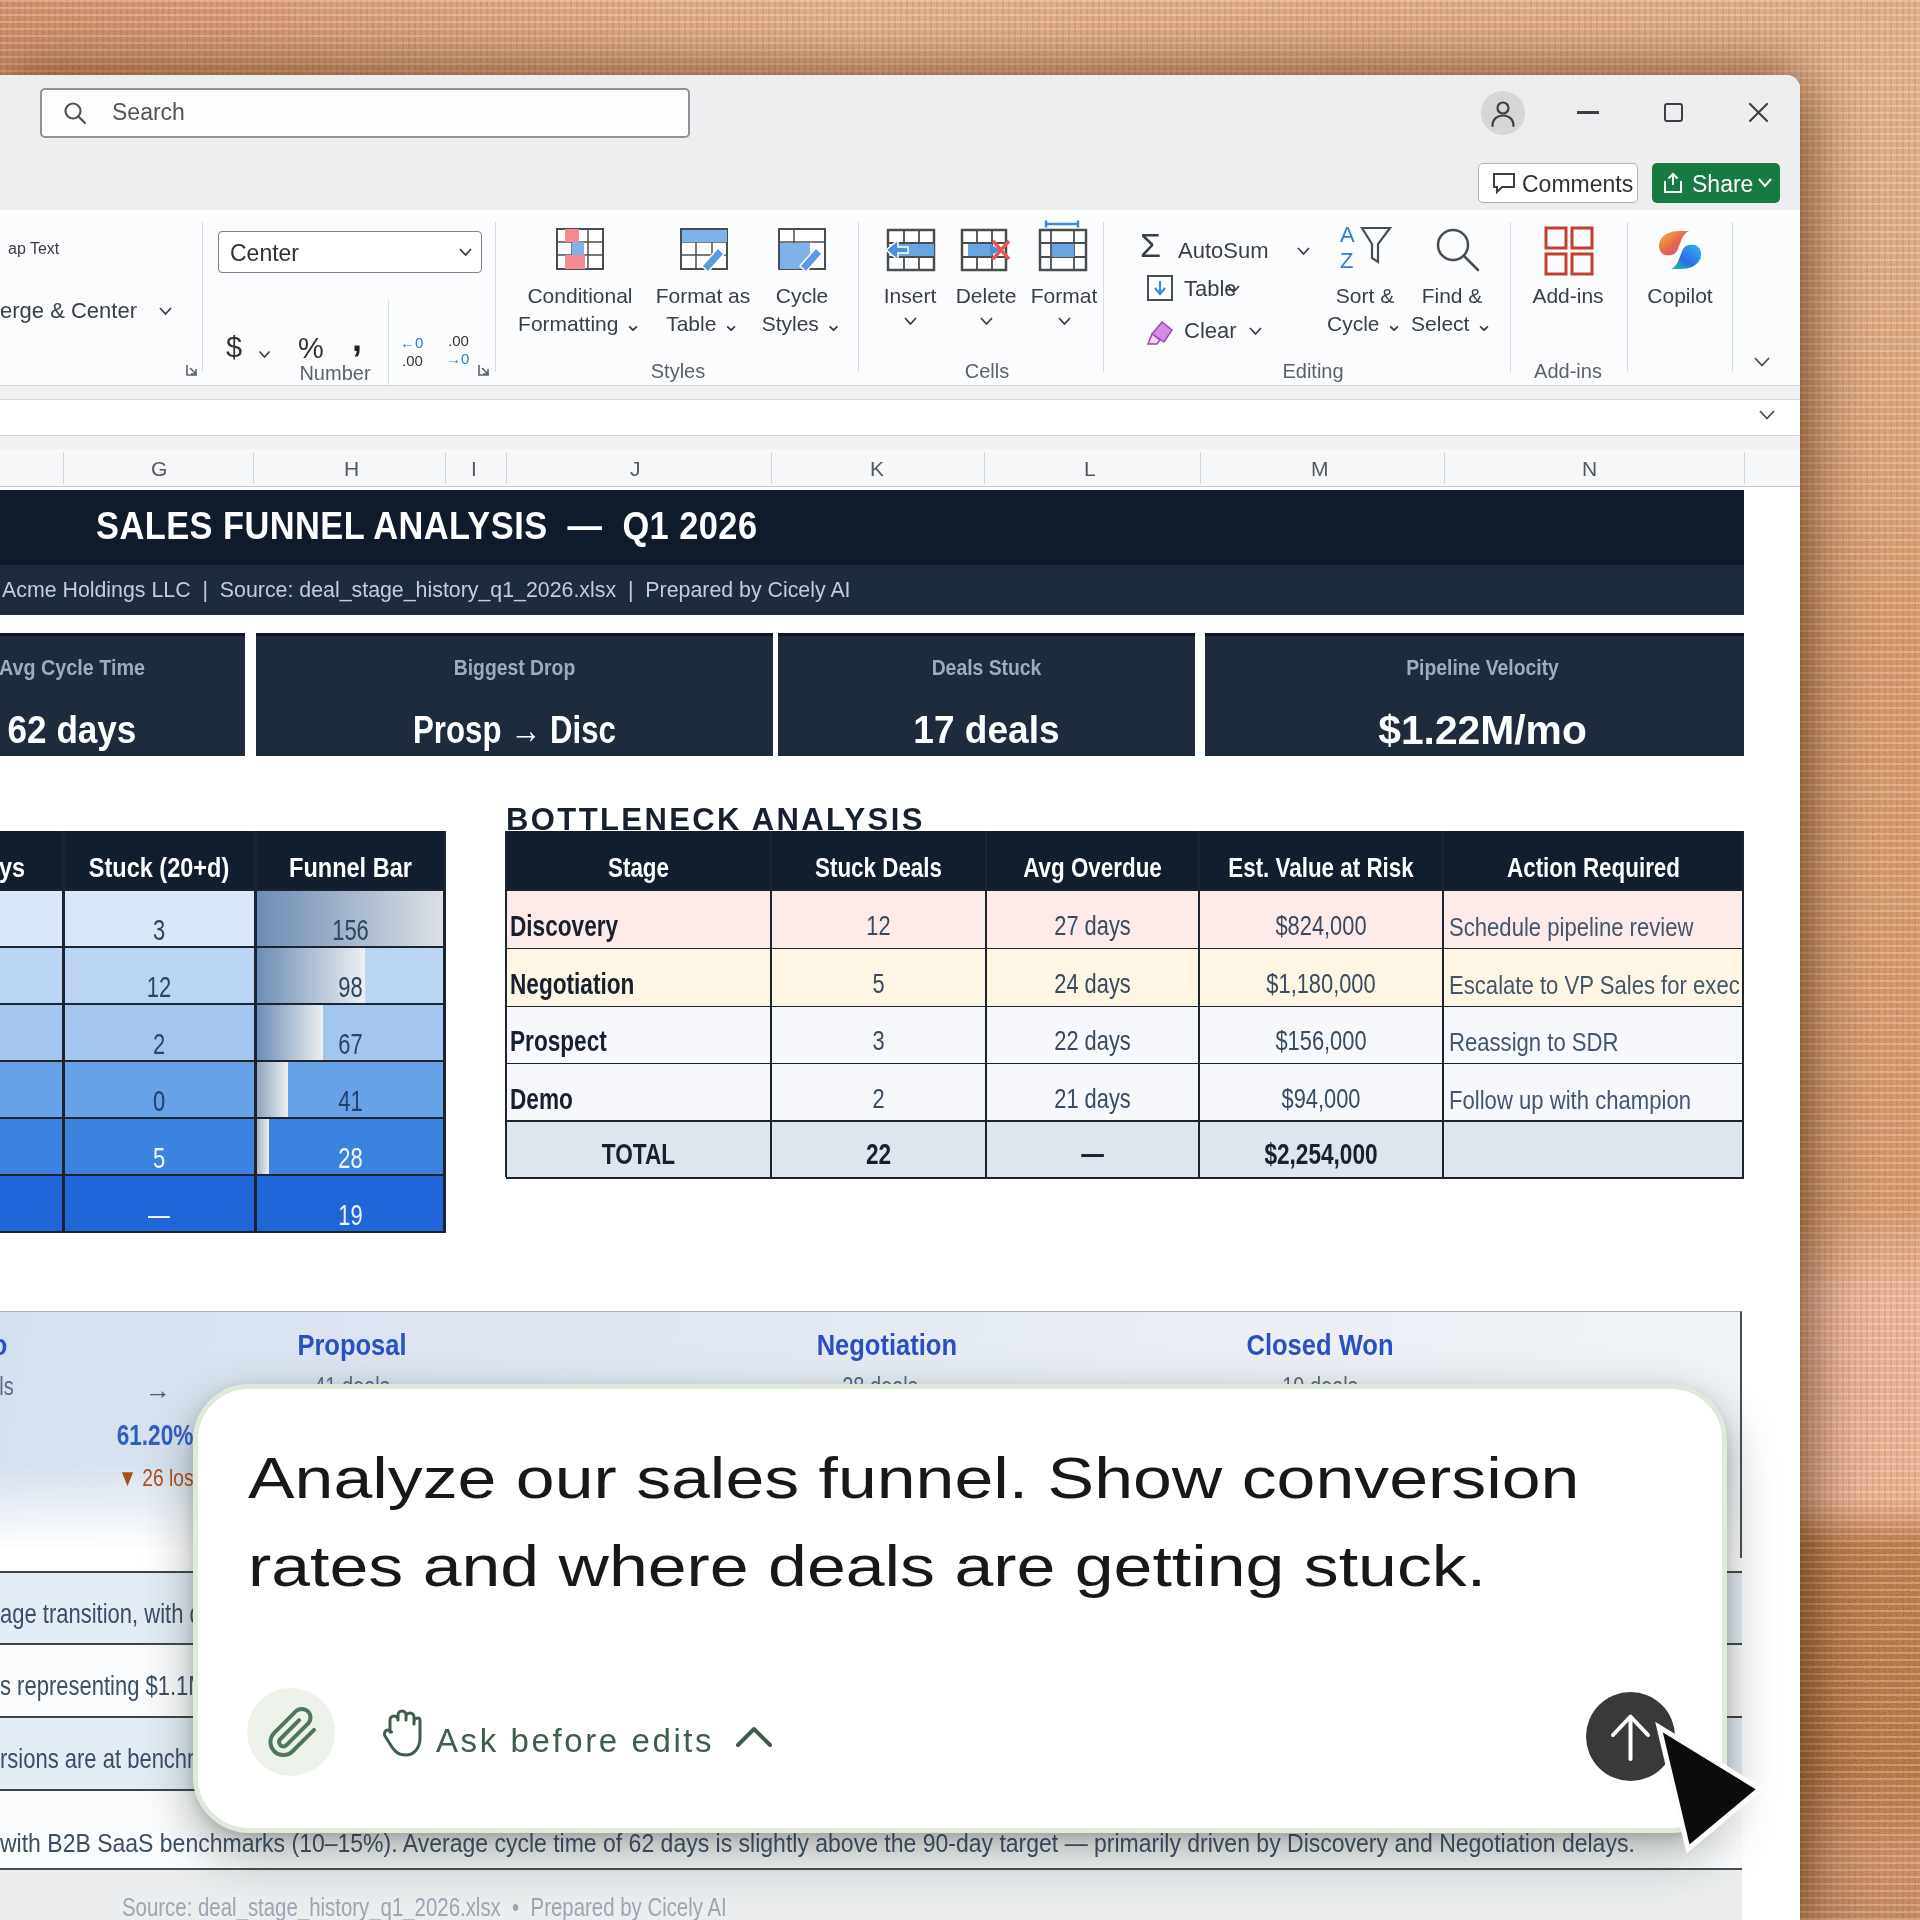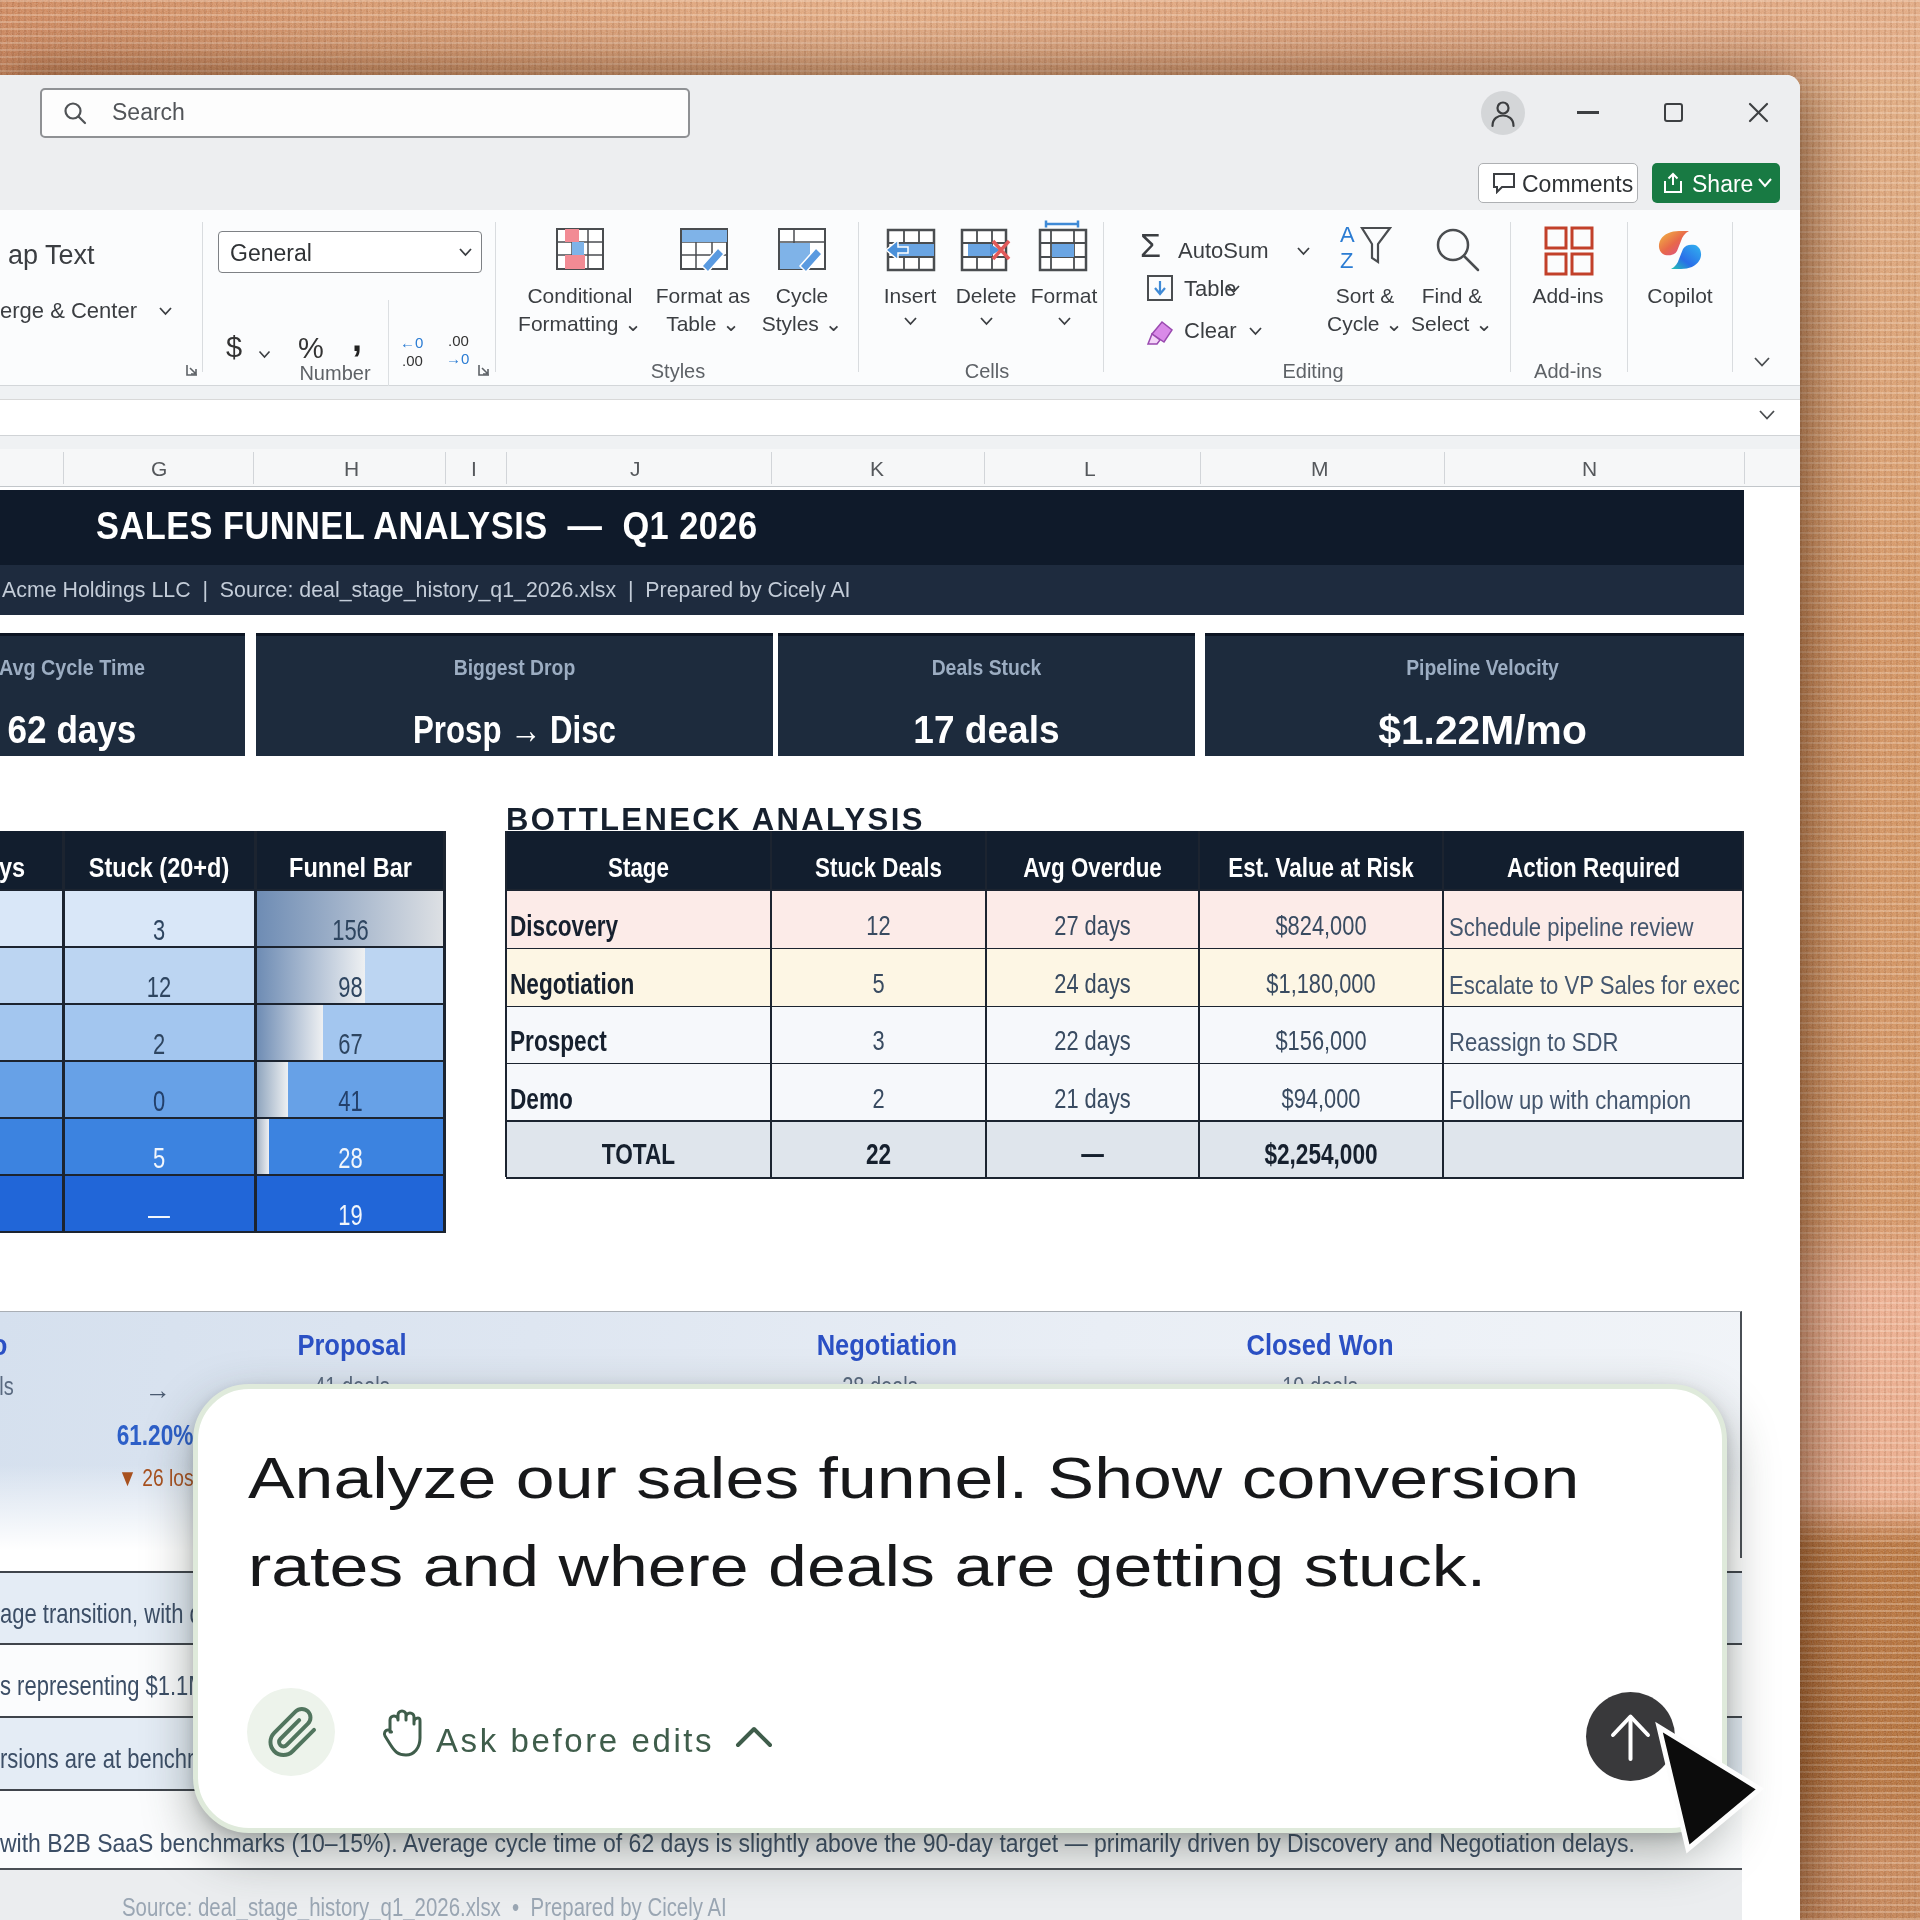--- a/index.html
+++ b/index.html
@@ -103,28 +103,28 @@
   </svg>
 
 <div class="abs" id="ribbon"></div>
 <div class="abs rsep" style="left:202px;"></div>
 <div class="abs rsep" style="left:495px;"></div>
 <div class="abs rsep" style="left:858px;"></div>
 <div class="abs rsep" style="left:1103px;"></div>
 <div class="abs rsep" style="left:1510px;"></div>
 <div class="abs rsep" style="left:1627px;"></div>
 <div class="abs rsep" style="left:1732px;"></div>
-<div class="abs btnlabel" style="left:8px; top:240px; font-size:27px;">ap Text</div>
+<div class="abs btnlabel" style="left:8px; top:240px; font-size:16px;">ap Text</div>
 <div class="abs btnlabel" style="left:0px; top:298px; font-size:22px;">erge &amp; Center</div>
 <svg class="abs" style="left:158px; top:306px;" width="15" height="10" viewBox="0 0 15 10">
     <path d="M2 2 L7.5 8 L13 2" fill="none" stroke="#3b3e42" stroke-width="1.8"></path>
   </svg>
 
 <div class="abs" style="left:218px; top:231px; width:264px; height:42px; background:#fff; border:1.5px solid #7e8185; border-radius:4px;"></div>
-<div class="abs" style="left:230px; top:240px; font-size:23px; color:#2f3235;">General</div>
+<div class="abs" style="left:230px; top:240px; font-size:23px; color:#2f3235;">Center</div>
 <svg class="abs" style="left:458px; top:247px;" width="15" height="10" viewBox="0 0 15 10">
     <path d="M2 2 L7.5 8 L13 2" fill="none" stroke="#3b3e42" stroke-width="1.8"></path>
   </svg>
 <div class="abs" style="left:226px; top:331px; font-size:29px; color:#333;">$</div>
 <svg class="abs" style="left:258px; top:350px;" width="13" height="9" viewBox="0 0 13 9">
     <path d="M1.5 1.5 L6.5 7 L11.5 1.5" fill="none" stroke="#3b3e42" stroke-width="1.6"></path>
   </svg>
 <div class="abs" style="left:298px; top:332px; font-size:29px; color:#333;">%</div>
 <div class="abs" style="left:352px; top:318px; font-size:36px; color:#222; font-weight:bold;">,</div>
 <div class="abs" style="left:388px; top:300px; width:1px; height:100px; background:#dcdfe2;"></div>

